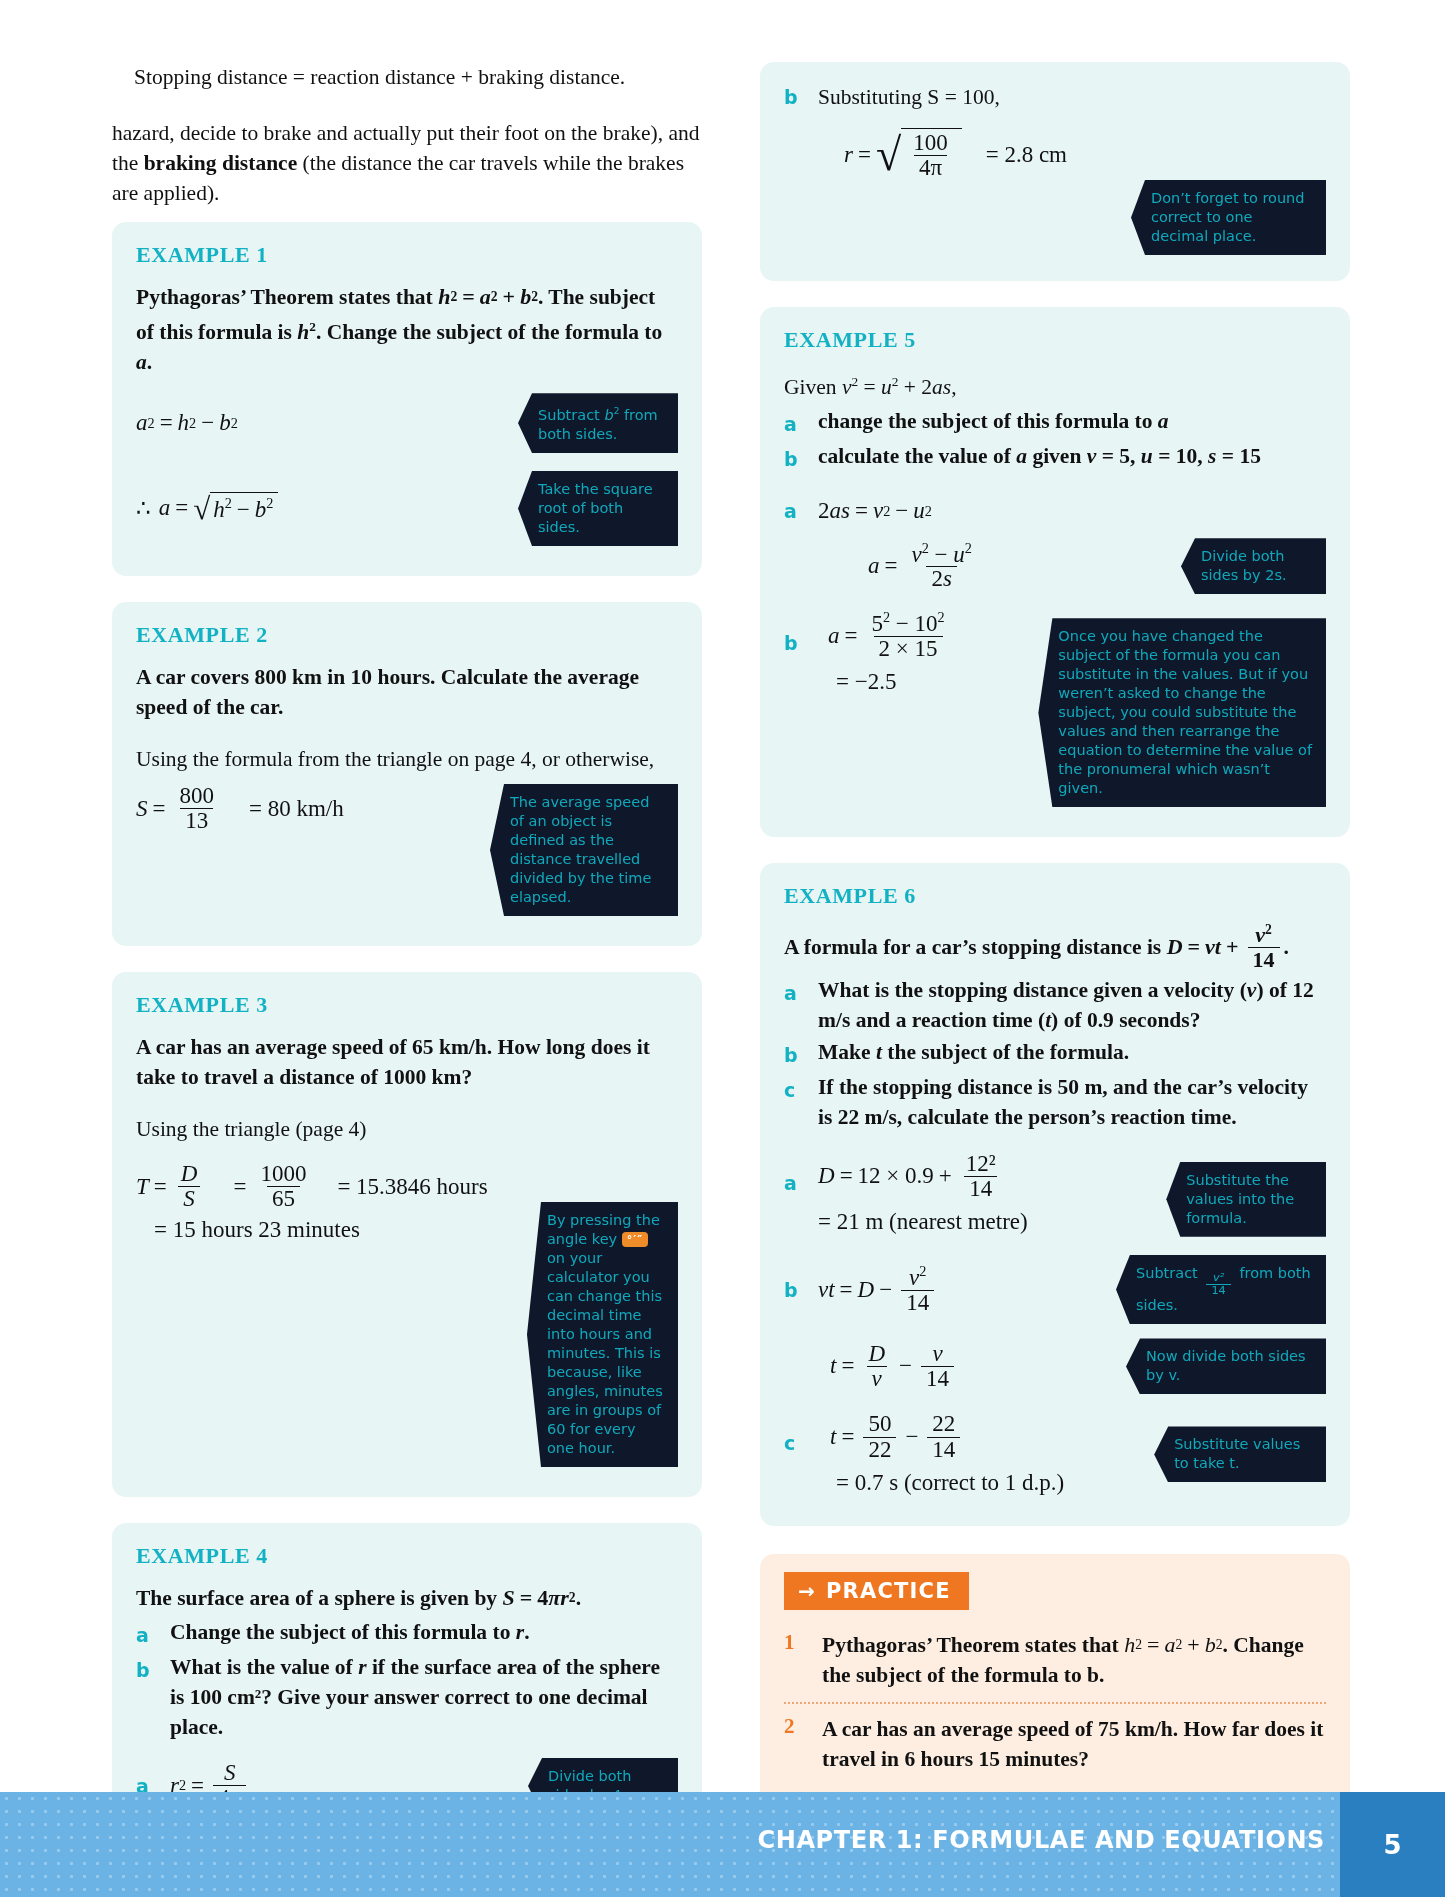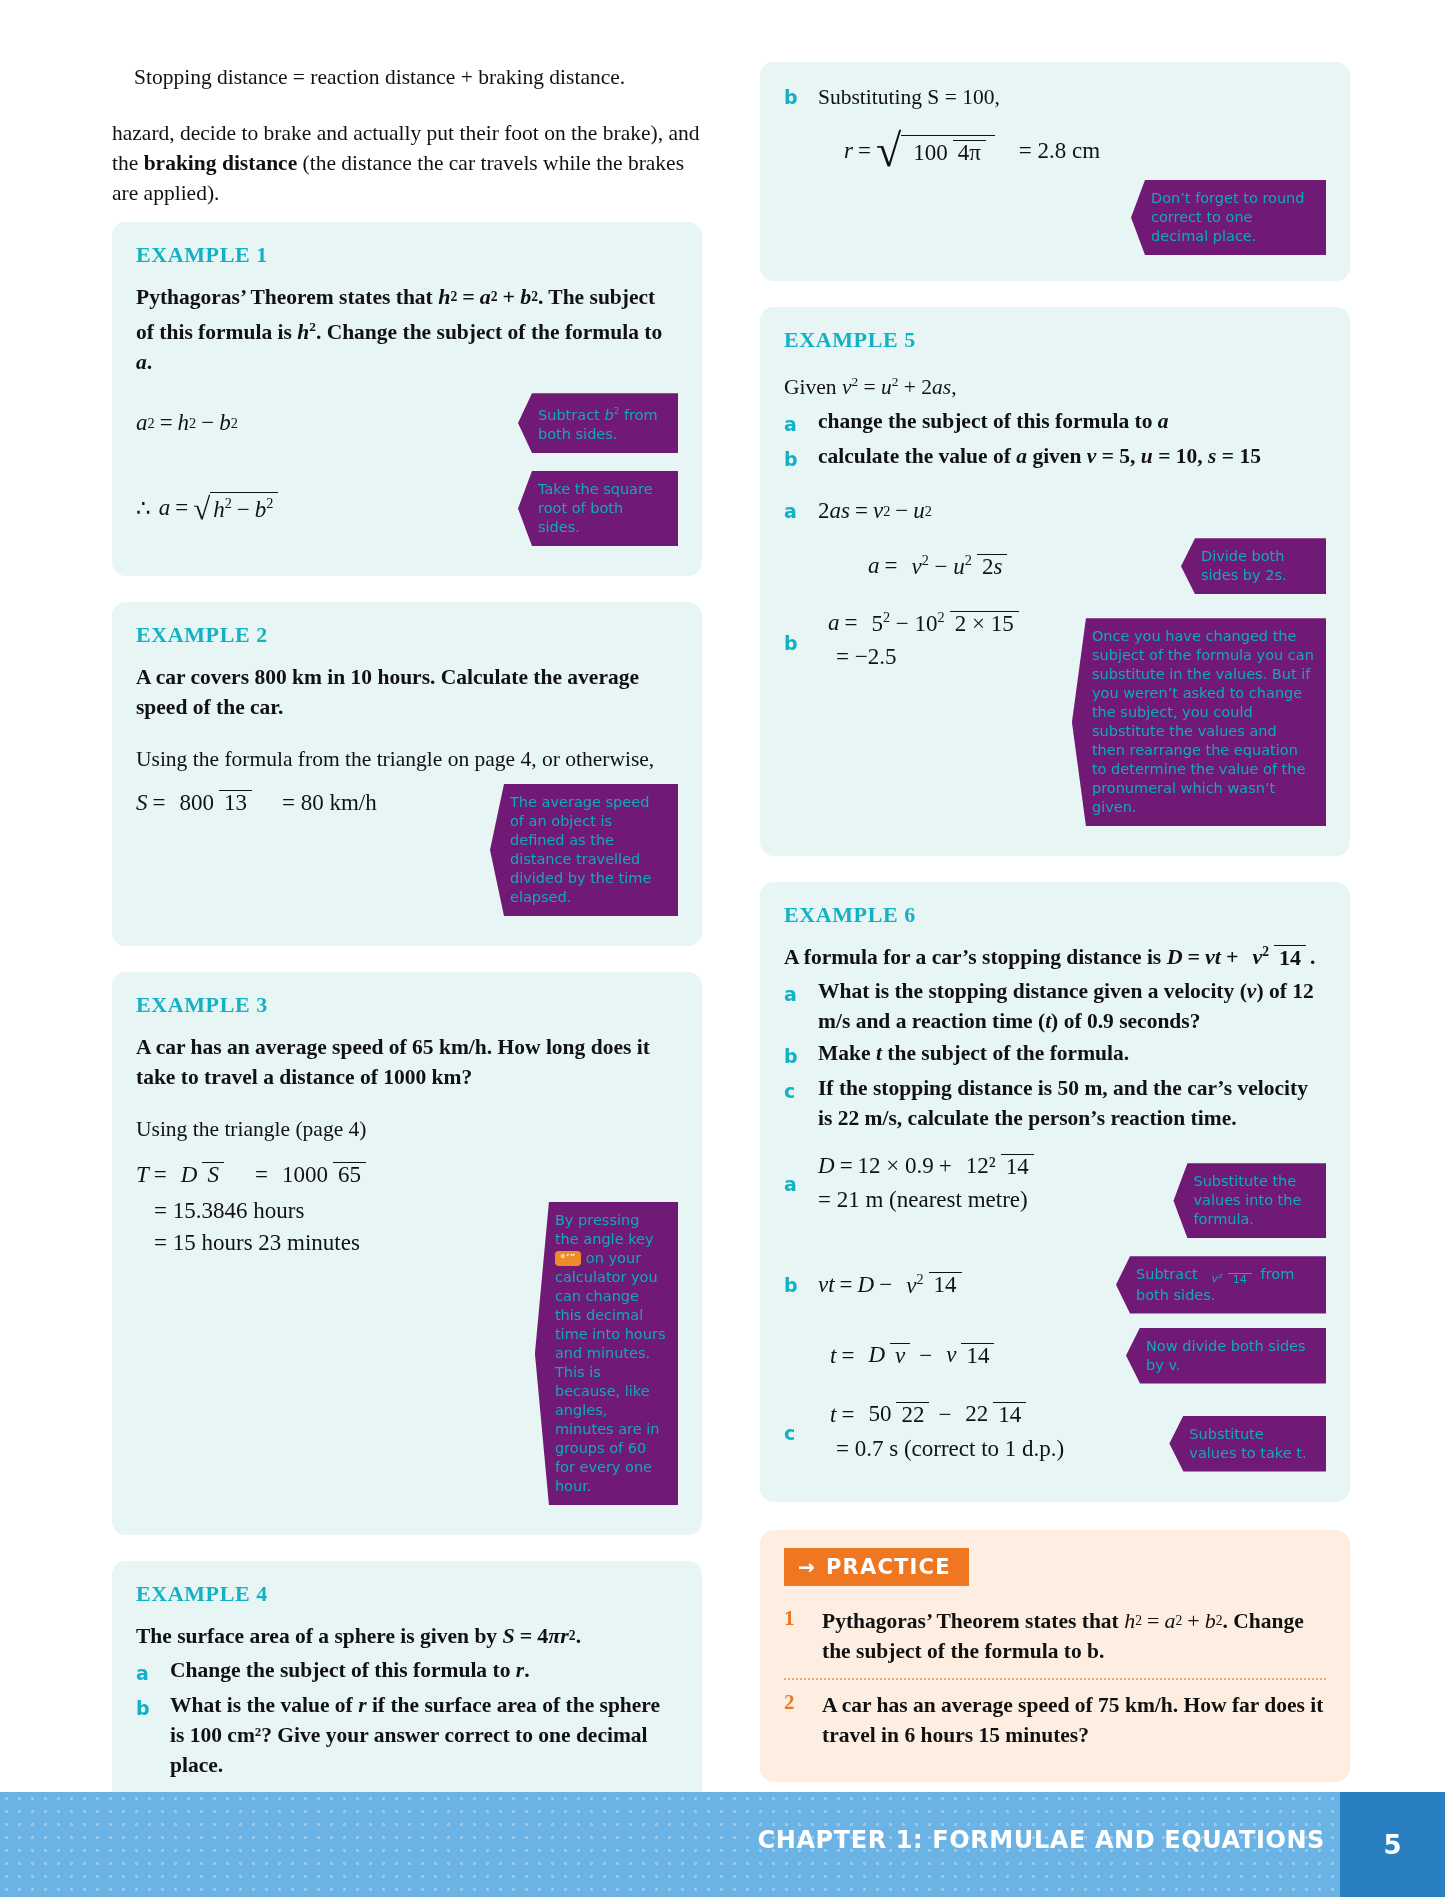--- a/index.html
+++ b/index.html
@@ -63,21 +63,21 @@
 
   
   .work{position:relative;margin:10px 0 4px 0;}
   .wrow{display:flex;align-items:center;min-height:34px;}
   .wmk{flex:0 0 34px;font-family:"DejaVu Sans", sans-serif;font-weight:bold;font-size:19px;color:#12b2c4;}
   .wsp{flex:1 1 auto;}
 
   
   .callout{
     position:relative;
-    background:#701a75;
+    background:#0f172a;
     color:#0fa9bb;
     font-family:"DejaVu Sans", sans-serif;
     font-size:14.5px;
     line-height:19px;
     padding:9px 12px 9px 20px;
     margin-left:14px;
     -webkit-clip-path:polygon(14px 0, 100% 0, 100% 100%, 14px 100%, 0 50%);
     clip-path:polygon(14px 0, 100% 0, 100% 100%, 14px 100%, 0 50%);
     box-sizing:border-box;
   }
@@ -99,21 +99,21 @@
   
   .mathline{
     font-family:"Liberation Serif", serif;
     font-size:23px;color:#111;
     display:inline-flex;align-items:center;
     white-space:nowrap;
   }
   .mi{font-style:italic;}
   sup.x{font-size:.62em;vertical-align:super;font-style:normal;}
   .frac{
-    display:inline-flex;flex-direction:row;align-items:center;
+    display:inline-flex;flex-direction:column;align-items:center;
     vertical-align:middle;margin:0 4px;
   }
   .frac .num{padding:0 5px;line-height:1.05;}
   .frac .den{padding:0 5px;line-height:1.05;border-top:1.4px solid #111;}
   .frac.sm{font-size:.78em;}
   .op{padding:0 5px;}
   .radwrap{display:inline-flex;align-items:center;}
   .radbody{border-top:1.4px solid #111;padding:2px 5px 2px 3px;}
   .radsign{
     font-size:1em;line-height:1;

